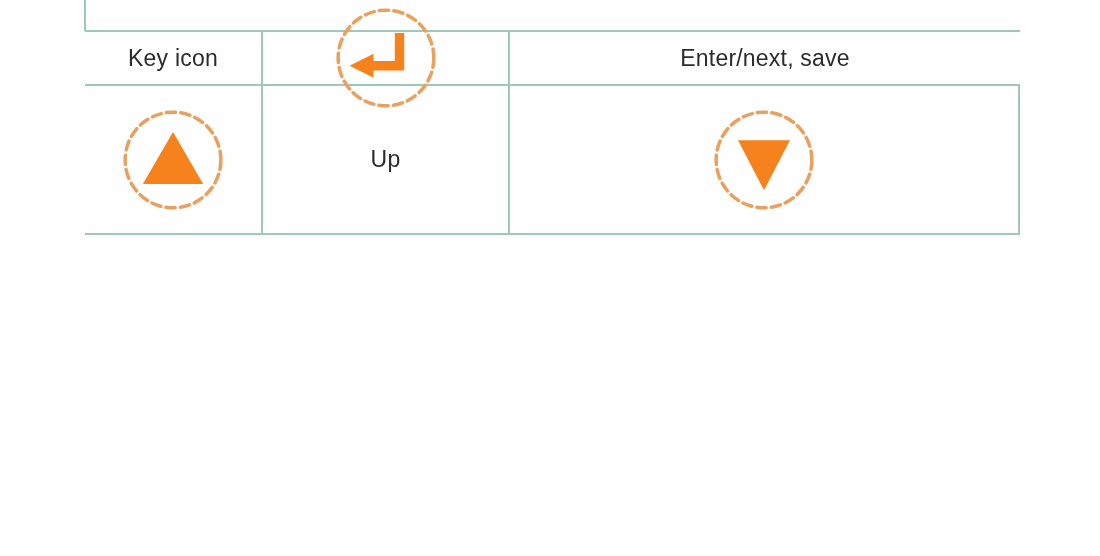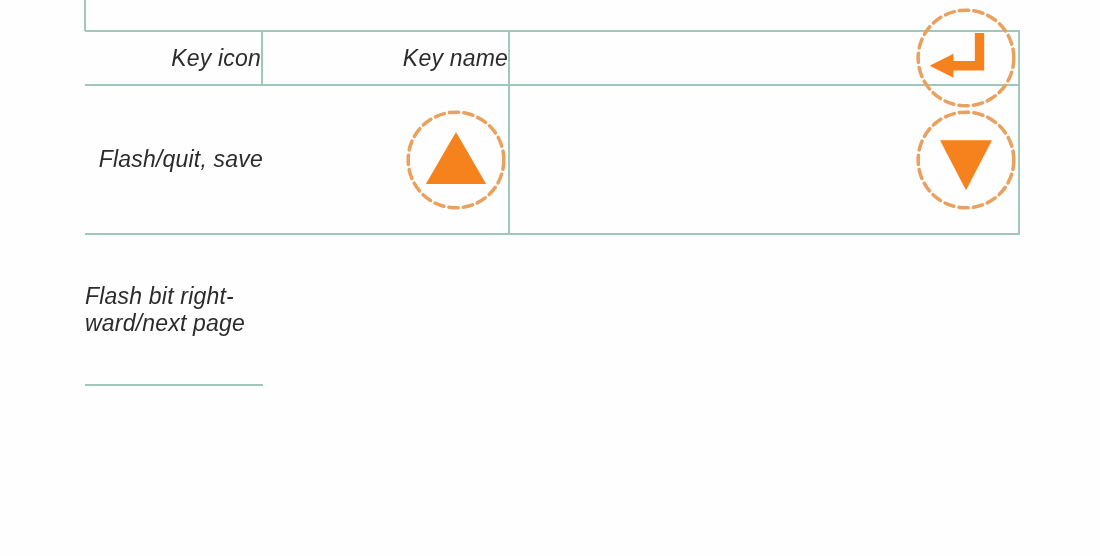--- a/index.html
+++ b/index.html
@@ -35,25 +35,24 @@
     display: grid;
     grid-template-columns: 178px 247px 510px;
     grid-template-rows: 54px 149px 151px 149px;
     box-sizing: content-box;
   }
   .cell {
     box-sizing: border-box;
     border-bottom: 2px solid var(--grid-line, #9fc7ba);
     display: flex;
     align-items: center;
-    justify-content: flex-end;
+    justify-content: center;
     color: var(--text, #2b2b2b);
     font-size: 23px;
     letter-spacing: 0.2px;
-    font-style: italic;
   }
   .cell.v-divider {
     border-right: 2px solid var(--grid-line, #9fc7ba);
   }
   .header-cell {
     font-size: 23px;
   }
   .icon-wrap {
     width: 104px;
     height: 104px;
@@ -84,52 +83,49 @@
 
 <div class="stage">
 
   <div class="top-stub"></div>
 
   <div class="key-table">
 
     <div class="cell v-divider header-cell">
       <span>Key icon</span>
     </div>
-    <div class="cell v-divider header-cell">
-      <span>Key name</span>
-    </div>
 
     <div class="cell v-divider">
       <span class="icon-wrap">
         <svg width="104" height="104" viewBox="0 0 100 100" aria-hidden="true">
           <circle class="ring" cx="50" cy="50" r="46"></circle>
           <path class="glyph-stroke" d="M63 26 V57.5 H36"></path>
           <polygon class="glyph-fill" points="15,57.5 38,46 38,69"></polygon>
         </svg>
       </span>
     </div>
     <div class="cell">
-      <span>Flash/quit, save</span>
+      <span>Enter/next, save</span>
     </div>
 
     <div class="cell v-divider">
       <span class="icon-wrap">
         <svg width="104" height="104" viewBox="0 0 100 100" aria-hidden="true">
           <circle class="ring" cx="50" cy="50" r="46"></circle>
           <polygon class="glyph-fill" points="50,23 79,73 21,73"></polygon>
         </svg>
       </span>
     </div>
+    <div class="cell v-divider">
+      <span>Up</span>
+    </div>
 
     <div class="cell v-divider">
       <span class="icon-wrap">
         <svg width="104" height="104" viewBox="0 0 100 100" aria-hidden="true">
           <circle class="ring" cx="50" cy="50" r="46"></circle>
           <polygon class="glyph-fill" points="25,31 75,31 50,79"></polygon>
         </svg>
       </span>
     </div>
-    <div class="cell">
-      <span>Flash bit right-ward/next page</span>
-    </div>
 
   </div>
 </div>
 
 </body></html>

